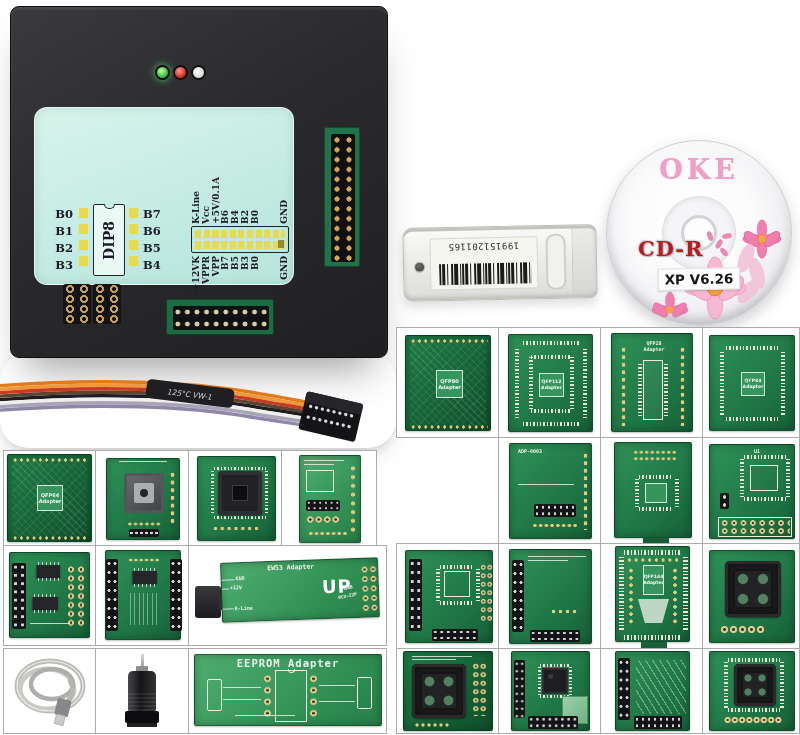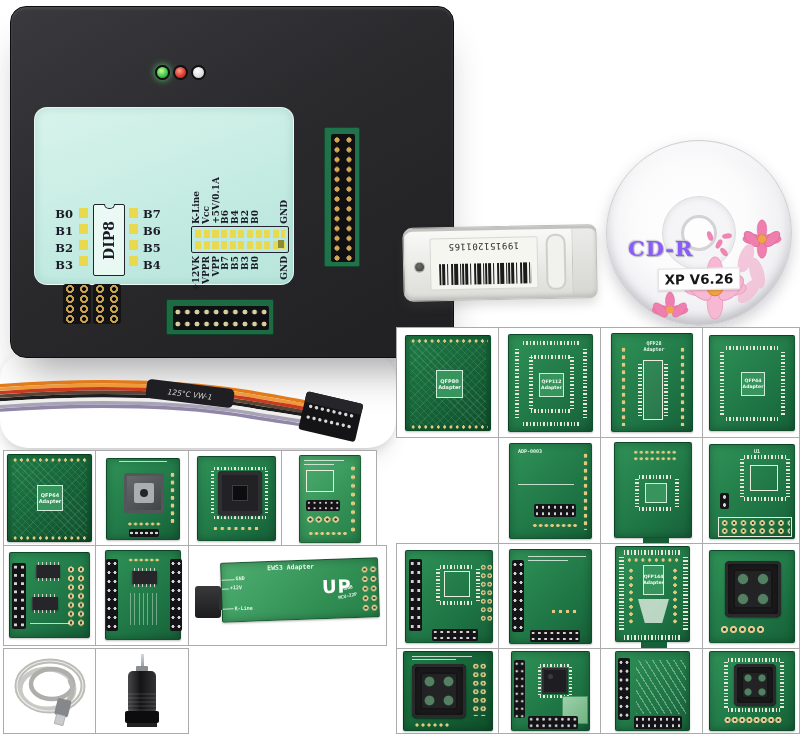--- a/index.html
+++ b/index.html
@@ -1,23 +1,23 @@
 <!DOCTYPE html>
 <html><head>
 <meta charset="utf-8">
 <style>
   * { margin:0; padding:0; box-sizing:border-box; }
   html,body { background:#fff; font-family:"DejaVu Sans",sans-serif; }
   .scene { position:relative; width:800px; height:735px; background:#fff; overflow:hidden; }
   .abs { position:absolute; }
 
   
-  .device { position:absolute; left:10px; top:6px; width:444px; height:352px;
+  .device { position:absolute; left:10px; top:6px; width:378px; height:352px;
     background:linear-gradient(150deg,#3a3a3e 0%,#2a2a2d 45%,#202023 100%);
-    border:1px solid #0e0e10; border-radius:16px;
+    border:1px solid #0e0e10; border-radius:9px;
     box-shadow:0 26px 38px -16px rgba(40,40,45,.45), inset 0 2px 3px rgba(255,255,255,.10); }
   .led { position:absolute; width:15px; height:15px; border-radius:50%; border:2px solid #101013; }
   .led-g { background:radial-gradient(circle at 40% 35%,#c8ff8e,#36c447 60%,#1d7b2b); box-shadow:0 0 7px rgba(96,230,112,.85); }
   .led-r { background:radial-gradient(circle at 40% 35%,#ff9c8c,#d63527 60%,#8f1d14); }
   .led-w { background:radial-gradient(circle at 40% 35%,#ffffff,#dddddd 60%,#a8a8a8); }
   .panel { position:absolute; left:23px; top:100px; width:260px; height:178px;
     background:linear-gradient(160deg,#d8f4eb,#bfe9e0 70%,#b8e5db);
     border-radius:13px; border:1px solid rgba(255,255,255,.55);
     box-shadow:inset 0 0 10px rgba(0,90,70,.14); color:#1b1b28; }
   .serif { font-family:"DejaVu Serif",serif; }
@@ -100,22 +100,22 @@
   .cd { position:absolute; left:606px; top:140px; width:186px; height:186px; }
   .disc { position:absolute; inset:0; border-radius:50%; border:1px solid #cfcfd4;
     background:radial-gradient(circle at 46% 42%, #ffffff 0%, #fbfbfc 40%, #f1f1f4 62%, #e6e6ea 78%, #dbdbdf 92%, #c9c9cf 100%);
     box-shadow:0 6px 14px rgba(80,80,90,.25), inset 0 -6px 10px rgba(100,100,110,.30), inset 0 3px 6px rgba(255,255,255,.8); }
   .hubring { position:absolute; left:56px; top:56px; width:74px; height:74px; border-radius:50%;
     background:#f5f5f7; border:1px solid #dcdce0; box-shadow:inset 0 0 6px rgba(150,150,160,.25); }
   .hubhole { position:absolute; left:75px; top:75px; width:36px; height:36px; border-radius:50%;
     background:#fdfdfe; border:3px solid #d2d2d7; }
   .cd-brand { position:absolute; left:0; top:14px; width:100%; text-align:center;
     font:bold 27px "DejaVu Serif",serif; letter-spacing:4px; color:#f0a0c6; text-shadow:0 0 1px rgba(238,140,188,.6); }
-  .cd-type { position:absolute; left:22px; top:96px; font:bold 21px "DejaVu Serif",serif; letter-spacing:1px;
-    color:#8b5cf6; text-shadow:1px 1px 1px #b4b4bc, -1px -1px 1px #cacad2, 0 0 2px #bebec6; }
+  .cd-type { position:absolute; left:32px; top:96px; font:bold 21px "DejaVu Serif",serif; letter-spacing:1px;
+    color:#b91c1c; text-shadow:1px 1px 1px #b4b4bc, -1px -1px 1px #cacad2, 0 0 2px #bebec6; }
   .cd-sticker { position:absolute; left:52px; top:128px; width:82px; height:22px; background:#fefefe;
     border:1px solid #e2e2e4; box-shadow:0 1px 2px rgba(0,0,0,.18); transform:rotate(-1deg);
     font:bold 13.5px "DejaVu Sans",sans-serif; color:#161616; text-align:center; line-height:21px; }
 
   .cable-mat { position:absolute; left:0px; top:352px; width:396px; height:96px; border-radius:28px; background:#fff;
     box-shadow:0 14px 22px -10px rgba(60,60,65,.25), 0 2px 8px rgba(60,60,65,.10); }
   .up-big { position:absolute; color:#ffffff; font:bold 18px "DejaVu Sans",sans-serif; letter-spacing:1px; }
 </style>
 </head>
 <body>
@@ -239,20 +239,21 @@
     <div class="d-label">
       <div class="d-serial">199151201165</div>
       <div class="d-bars"></div>
     </div>
     <div class="d-slot"></div>
     <div class="d-cap"></div>
   </div>
 
   <div class="cd">
     <div class="disc"></div>
+    <div class="cd-brand">OKE</div>
     <div class="hubring"></div>
     <div class="hubhole"></div>
     <div class="cd-type">CD-R</div>
     <svg class="abs" style="left:0;top:0;" width="186" height="186" viewBox="0 0 186 186">
       <g transform="translate(156,99) scale(0.8)">
         <g fill="#ee7fae" stroke="#de5f96" stroke-width="0.6">
           <ellipse cx="0" cy="-12" rx="6" ry="12"></ellipse>
             <ellipse cx="0" cy="12" rx="6" ry="12"></ellipse>
           <ellipse cx="-12" cy="0" rx="12" ry="6"></ellipse>
             <ellipse cx="12" cy="0" rx="12" ry="6"></ellipse>
@@ -592,14 +593,30 @@
 
   <div class="cell" style="left:95px;top:648px;width:94px;height:86px;">
     <div class="abs" style="left:45px;top:5px;width:3px;height:13px;background:linear-gradient(#d6d8da,#9a9da0);"></div>
     <div class="abs" style="left:40px;top:17px;width:12px;height:6px;background:#8b8e90;border-radius:1px;"></div>
     <div class="abs" style="left:32px;top:22px;width:28px;height:42px;background:linear-gradient(90deg,#48484b,#141416 45%,#333336);border-radius:5px 5px 4px 4px;"></div>
     <div class="abs" style="left:32px;top:44px;width:28px;height:20px;background:repeating-linear-gradient(180deg, rgba(255,255,255,.08) 0 2px, rgba(0,0,0,0) 2px 4px);"></div>
     <div class="abs" style="left:29px;top:62px;width:34px;height:12px;background:#0c0c0e;border-radius:2px;"></div>
     <div class="abs" style="left:31px;top:74px;width:30px;height:4px;background:#222;"></div>
   </div>
 
+  <div class="cell" style="left:188px;top:648px;width:199px;height:86px;">
+    <div class="pcb pcb--light" style="left:5px;top:5px;width:188px;height:72px;">
+      <div class="silk" style="left:0;top:2px;width:100%;text-align:center;font-size:10.5px;letter-spacing:1px;">EEPROM Adapter</div>
+      <div class="olw" style="left:12px;top:24px;width:15px;height:32px;border-radius:2px;"></div>
+      <div class="olw" style="left:162px;top:22px;width:15px;height:32px;border-radius:2px;"></div>
+      <div class="olw" style="left:80px;top:15px;width:32px;height:52px;"></div>
+      <div class="olw" style="left:93px;top:14px;width:7px;height:4px;border-top:none;border-radius:0 0 4px 4px;"></div>
+      <div class="rings" style="left:68px;top:18px;width:9px;height:46px;background-size:9px 11.5px;"></div>
+      <div class="rings" style="left:114px;top:18px;width:9px;height:46px;background-size:9px 11.5px;"></div>
+      <div class="sline" style="left:28px;top:32px;width:38px;"></div>
+      <div class="sline" style="left:28px;top:44px;width:38px;"></div>
+      <div class="sline" style="left:124px;top:30px;width:36px;"></div>
+      <div class="sline" style="left:124px;top:46px;width:36px;"></div>
+      <div class="sline" style="left:40px;top:60px;width:60px;"></div>
+    </div>
+  </div>
 
 </div>
 
 </body></html>

